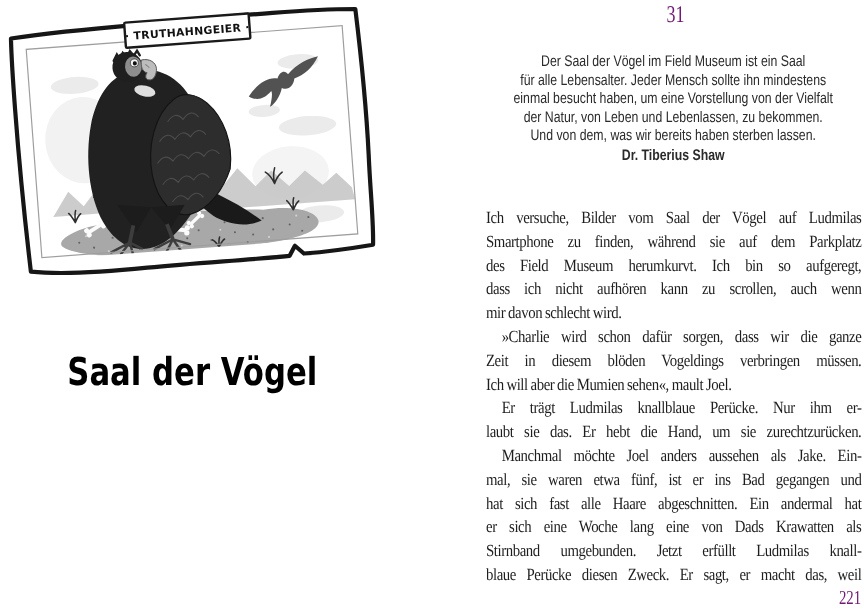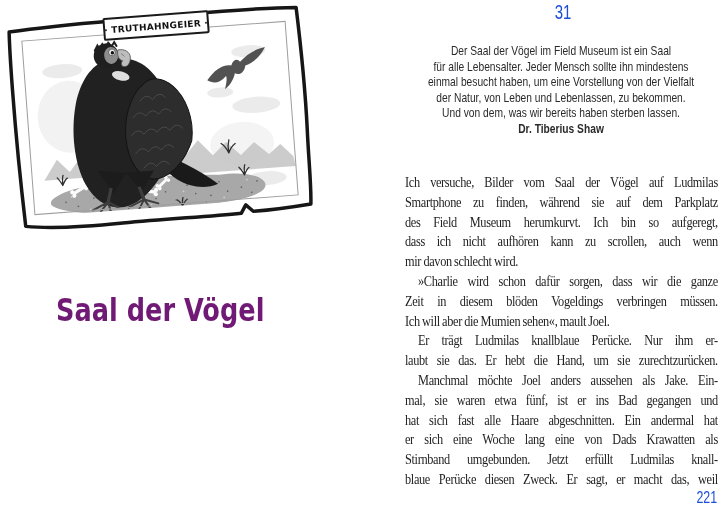--- a/index.html
+++ b/index.html
@@ -2,27 +2,27 @@
 <html><head>
 <meta charset="utf-8">
 <style>
   html,body{margin:0;padding:0;background:#ffffff;}
   #stage{position:relative;width:720px;height:510px;background:#ffffff;overflow:hidden;
          font-family:"Liberation Serif",serif;}
 
   
   .illu{position:absolute;left:0;top:0;}
   .chapter-title{position:absolute;left:10px;top:270px;width:300px;text-align:center;
-    font-family:"DejaVu Sans",sans-serif;font-weight:bold;font-size:32px;color:#701a75;
+    font-family:"DejaVu Sans",sans-serif;font-weight:bold;font-size:32px;color:#000000;
     line-height:38px;}
   .chapter-title .squeeze{display:inline-block;transform:scaleX(0.80);transform-origin:center;}
 
   
   .pagenum{position:absolute;left:405px;width:316px;text-align:center;
-    font-family:Liberation Sans, sans-serif;color:#1d4ed8;}
+    font-family:Liberation Serif, serif;color:#701a75;}
   .pagenum .squeeze{display:inline-block;transform:scaleX(0.75);transform-origin:center;}
   #chapter-number{top:1px;font-size:20px;}
   #folio{top:488px;font-size:16.5px;text-align:right;}
 
   .epigraph{position:absolute;left:561px;top:43px;transform:translateX(-50%) scaleX(0.80);
     transform-origin:center top;text-align:center;white-space:nowrap;
     font-family:"Liberation Sans",sans-serif;font-size:12.8px;line-height:15.6px;color:#2a2a2a;}
   .epigraph .attr{font-weight:700;}
 
   .body-block{position:absolute;left:405px;top:173px;width:360px;

